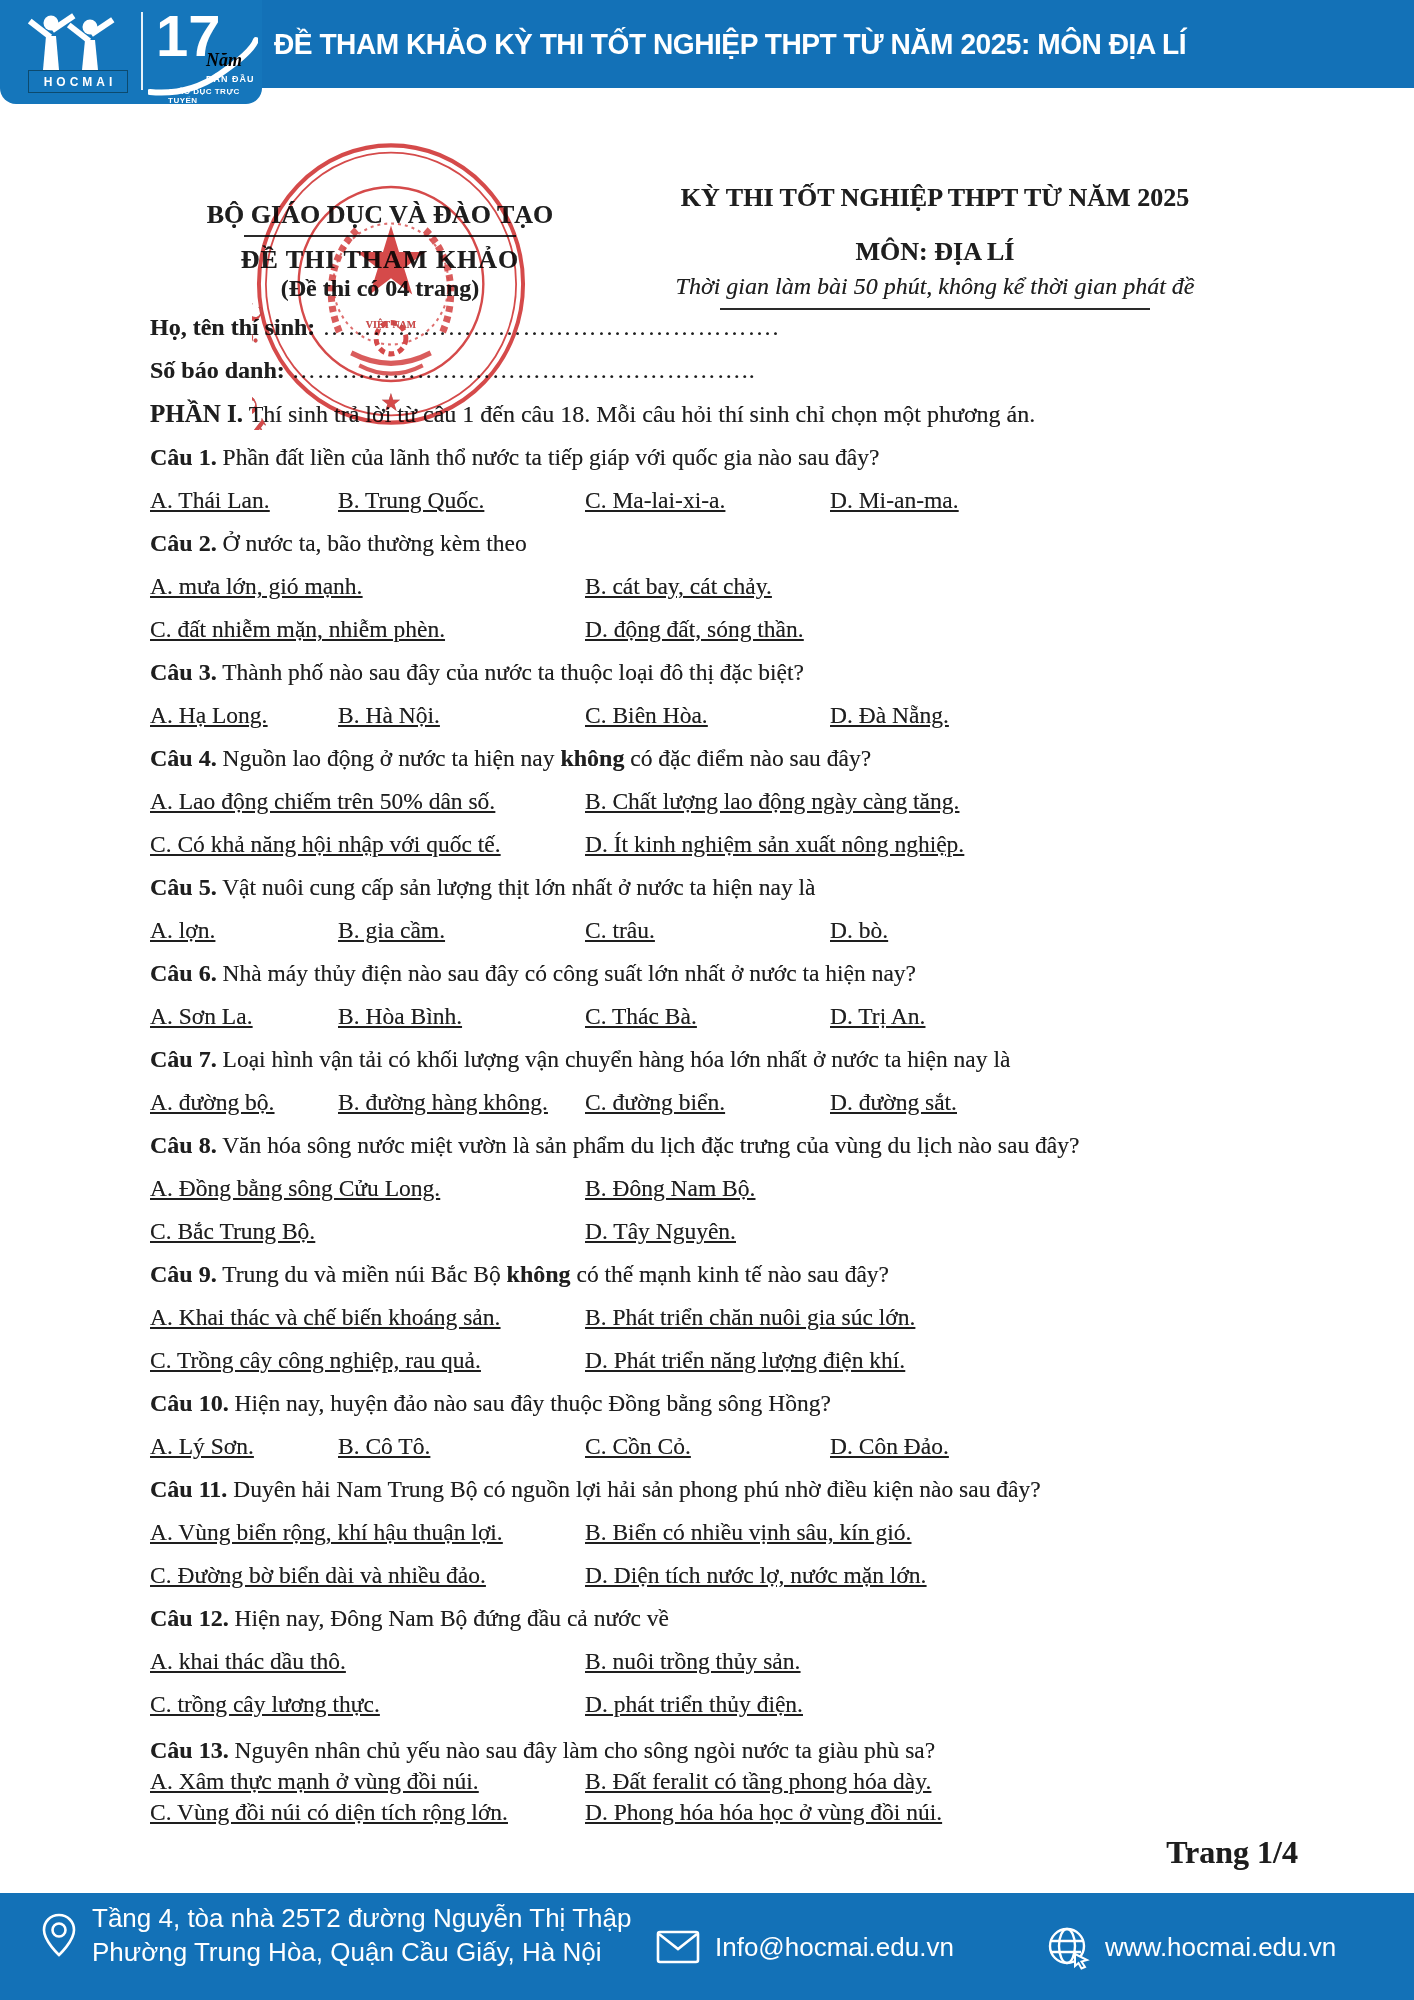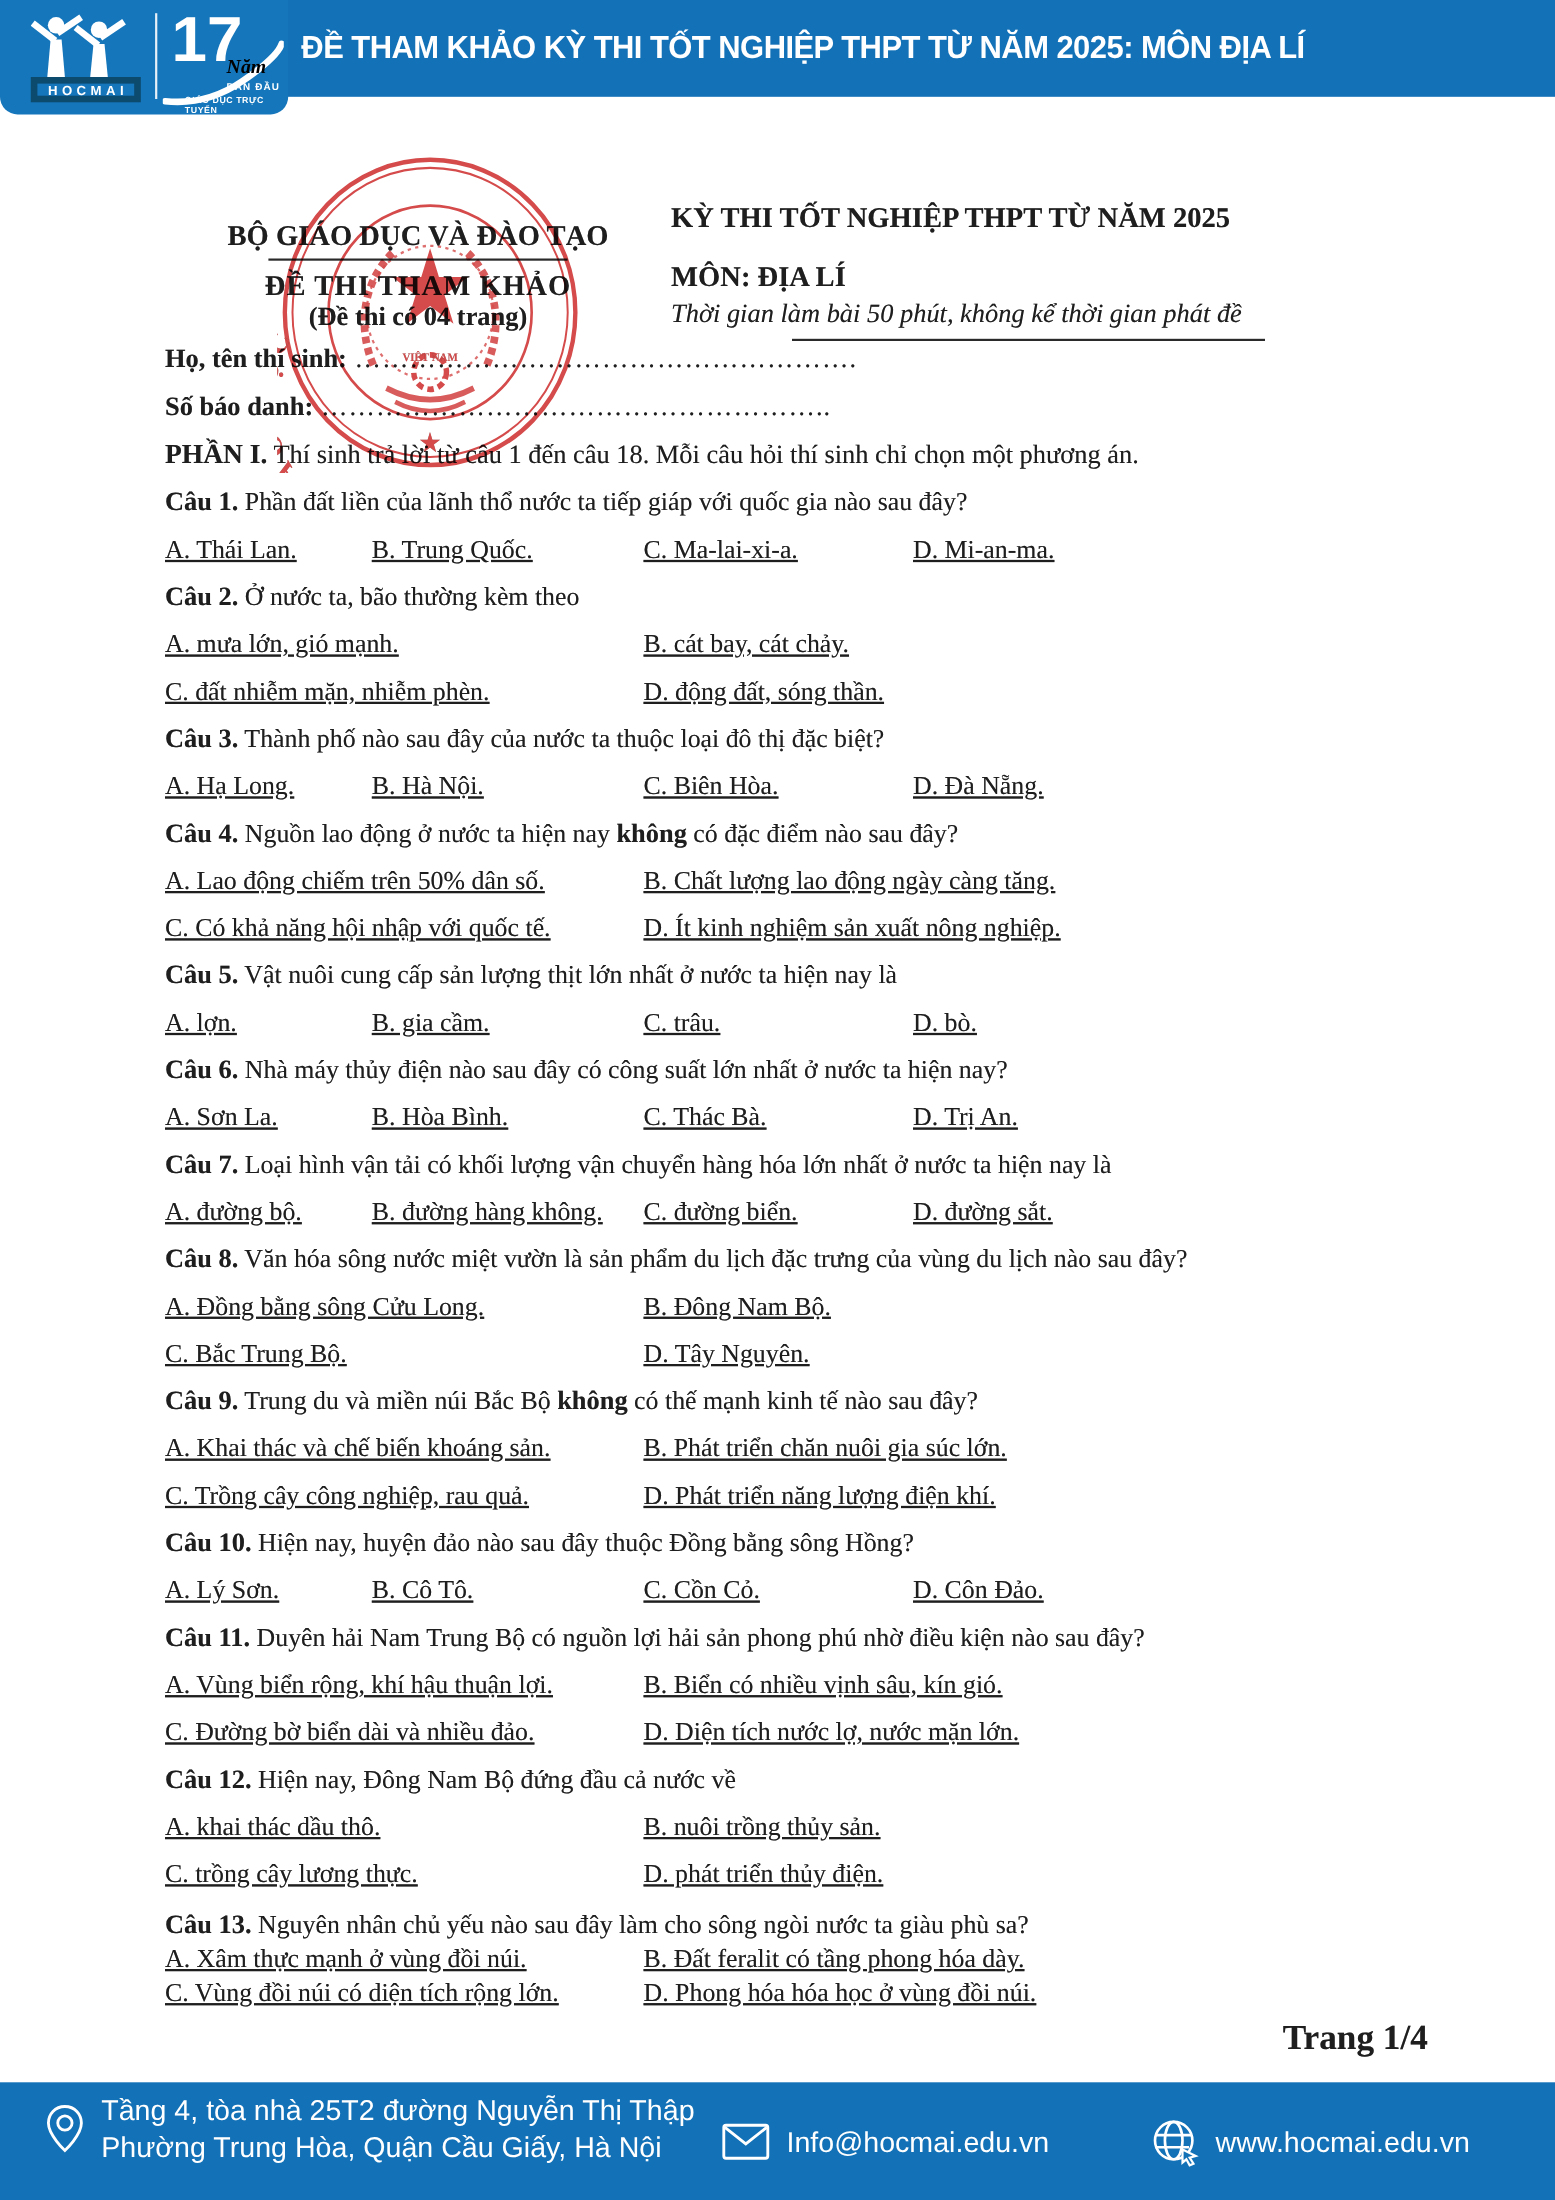--- a/index.html
+++ b/index.html
@@ -21,41 +21,41 @@
     font-weight:700; font-size:29px; letter-spacing:-0.5px;
     transform:scaleX(0.97); white-space:nowrap;
   }
   .logo-badge {
     position:absolute; top:0; left:0px; width:262px; height:104px;
     background:#1576bb; border-radius:0 0 16px 16px; z-index:5;
   }
   .logo-people { position:absolute; left:28px; top:8px; }
   .logo-wordbox {
     position:absolute; left:28px; top:70px; width:100px; height:23px;
-    border:6px solid #0c4a6e; display:flex; align-items:center; justify-content:center;
+    border:1px solid #0c4a6e; display:flex; align-items:center; justify-content:center;
     color:#fff; font-family:"Liberation Sans","DejaVu Sans",sans-serif;
     font-size:12px; font-weight:700; letter-spacing:4px; padding-left:4px;
   }
   .logo-divider { position:absolute; left:141px; top:12px; width:2px; height:78px; background:rgba(255,255,255,.9); }
   .badge17      { position:absolute; left:156px; top:2px; color:#fff;
                   font-family:"Liberation Sans","DejaVu Sans",sans-serif; font-weight:700; font-size:58px; }
   .badge-nam    { position:absolute; left:206px; top:50px; color:#000000; font-style:italic;
                   font-family:Liberation Serif, serif; font-size:18px; font-weight:700; }
   .badge-l1     { position:absolute; left:206px; top:74px; color:#fff;
                   font-family:"Liberation Sans","DejaVu Sans",sans-serif; font-size:9px; font-weight:700; letter-spacing:1px; }
   .badge-l2     { position:absolute; left:168px; top:87px; color:#fff;
                   font-family:"Liberation Sans","DejaVu Sans",sans-serif; font-size:8px; font-weight:700; letter-spacing:.5px; }
   .badge-swoosh { position:absolute; left:148px; top:30px; }
 
   
   .sheet { position:absolute; top:88px; left:0; right:0; bottom:107px;
            text-shadow:0 0 0.6px rgba(30,30,30,.5); }
   .doc-head { position:relative; height:212px; }
   .doc-left  { position:absolute; left:150px; top:112px; width:460px; text-align:center; }
-  .doc-right { position:absolute; left:610px; top:95px;  width:650px; text-align:left; }
+  .doc-right { position:absolute; left:610px; top:95px;  width:650px; text-align:center; }
   .issuer      { font-size:26px; font-weight:700; white-space:nowrap; }
   .rule-left   { width:272px; height:2px; background:#2a2a2a; margin:5px auto 8px; }
   .paper-type  { font-size:26px; font-weight:700; letter-spacing:1px; }
   .paper-note  { font-size:24px; font-weight:700; }
   .exam-l1     { font-size:26px; font-weight:700; white-space:nowrap; }
   .exam-l2     { font-size:26px; font-weight:700;margin-top:24px; }
   .duration    { font-size:24px; font-style:italic; margin-top:6px; white-space:nowrap; }
   .rule-right  { width:430px; height:2px; background:#2a2a2a; margin:8px auto 0; }
 
   .stamp { position:absolute; left:252px; top:50px; mix-blend-mode:multiply; opacity:.88; }

